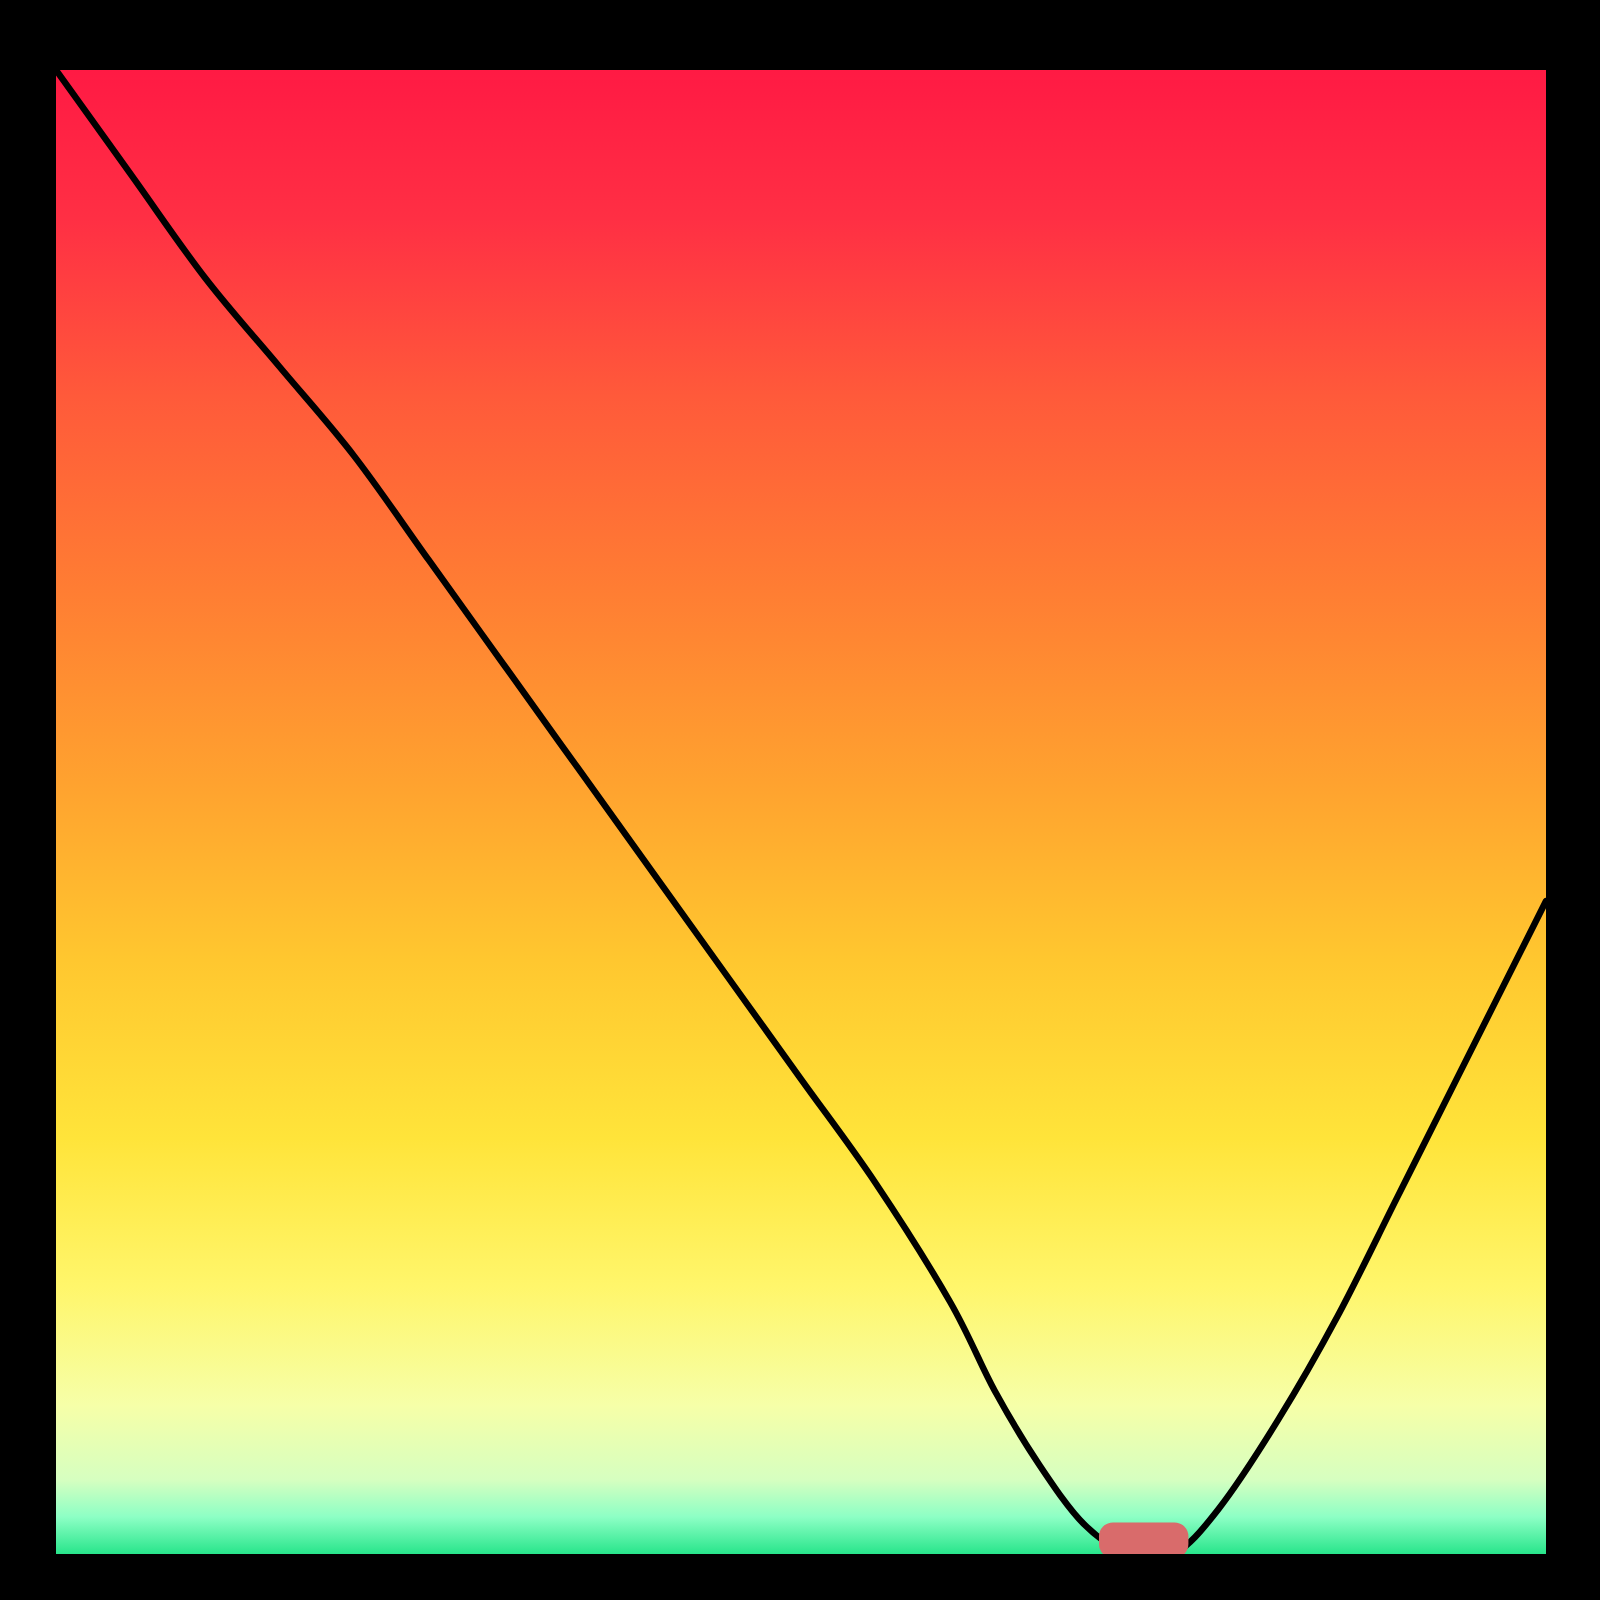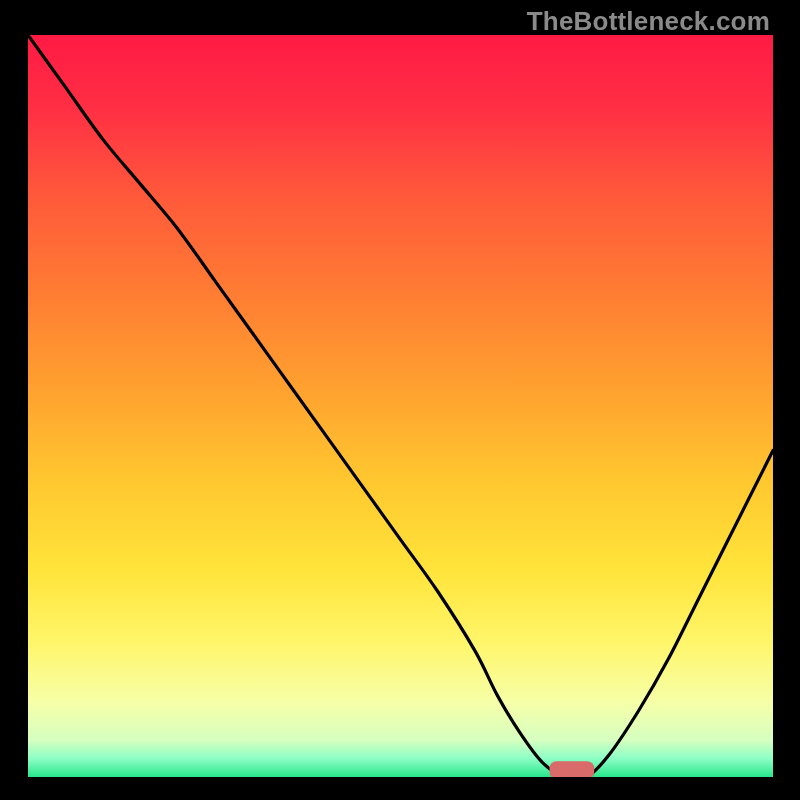--- a/index.html
+++ b/index.html
@@ -38,21 +38,20 @@
   }
   svg {
     display: block;
   }
 </style>
 </head>
 <body>
 
 <div class="frame">
 
-  <div class="watermark">TheBottleneck.com</div>
 
   <div class="plot-area">
     <svg id="chart-svg" width="745" height="742" viewBox="0 0 745 742">
       <defs>
         <linearGradient id="bg-grad" x1="0" y1="0" x2="0" y2="1">
             <stop offset="0%" stop-color="#ff1a44"></stop>
             <stop offset="10%" stop-color="#ff2f44"></stop>
             <stop offset="22%" stop-color="#ff5a3a"></stop>
             <stop offset="35%" stop-color="#ff7d33"></stop>
             <stop offset="48%" stop-color="#ffa22f"></stop>

